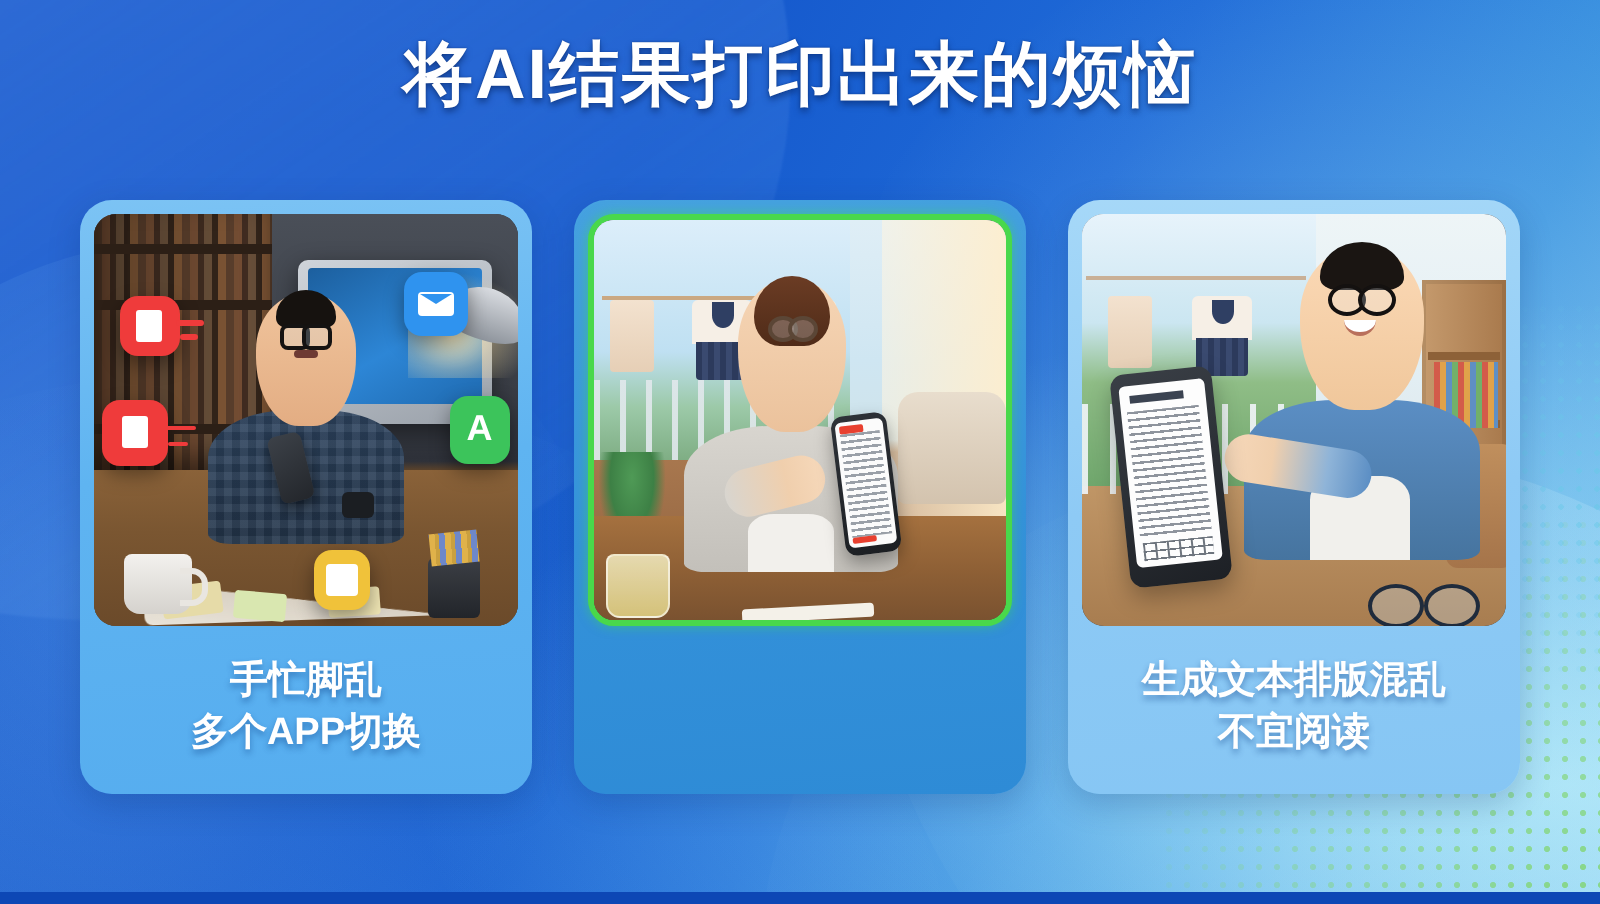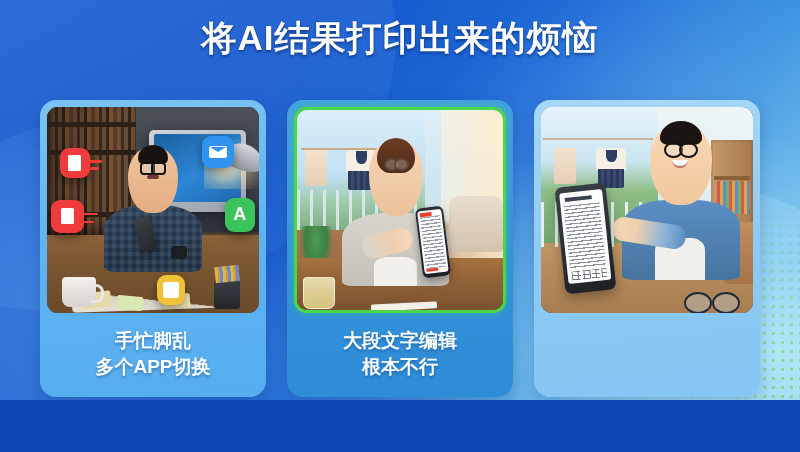--- a/index.html
+++ b/index.html
@@ -8,21 +8,21 @@
     padding: 0;
     background: #0d47b5;
   }
   body {
     font-family: "Liberation Sans", "DejaVu Sans", sans-serif;
   }
 
   #slide {
     position: relative;
     width: 800px;
-    height: 400px;
+    height: 446px;
     overflow: hidden;
     background:
       radial-gradient(120% 90% at 98% 88%, rgba(160,225,245,0.95) 0%, rgba(120,200,240,0.55) 28%, rgba(60,140,225,0.0) 60%),
       linear-gradient(118deg, #1452c8 0%, #1558cc 34%, #1f6bd8 58%, #3a93e0 80%, #7fc6ef 100%);
   }
 
   
   .swoosh {
     position: absolute;
     pointer-events: none;
@@ -663,24 +663,20 @@
             <div class="s2-phone">
               <div class="s2-phone-screen">
                 <div class="redbar redbar-top"></div>
                 <div class="textlines"></div>
                 <div class="redbar redbar-bot"></div>
               </div>
             </div>
           </div>
         </div>
       </div>
-      <div class="caption">
-        <div>大段文字编辑</div>
-        <div>根本不行</div>
-      </div>
     </div>
 
     <div class="card card-3">
       <div class="photo">
         <div class="scene">
           <div class="s3-bg"></div>
           <div class="s3-window"></div>
           <div class="s3-rail"></div>
           <div class="s3-line"></div>
           <div class="cloth cloth-towel" style="left:6%;"></div>
@@ -707,16 +703,20 @@
           </div>
           <div class="s3-phone">
             <div class="s3-phone-screen">
               <div class="s3-doc-head"></div>
               <div class="s3-doc-lines"></div>
               <div class="s3-doc-table"></div>
             </div>
           </div>
         </div>
       </div>
+      <div class="caption">
+        <div>生成文本排版混乱</div>
+        <div>不宜阅读</div>
+      </div>
     </div>
 
   </div>
 </div>
 
 </body></html>

